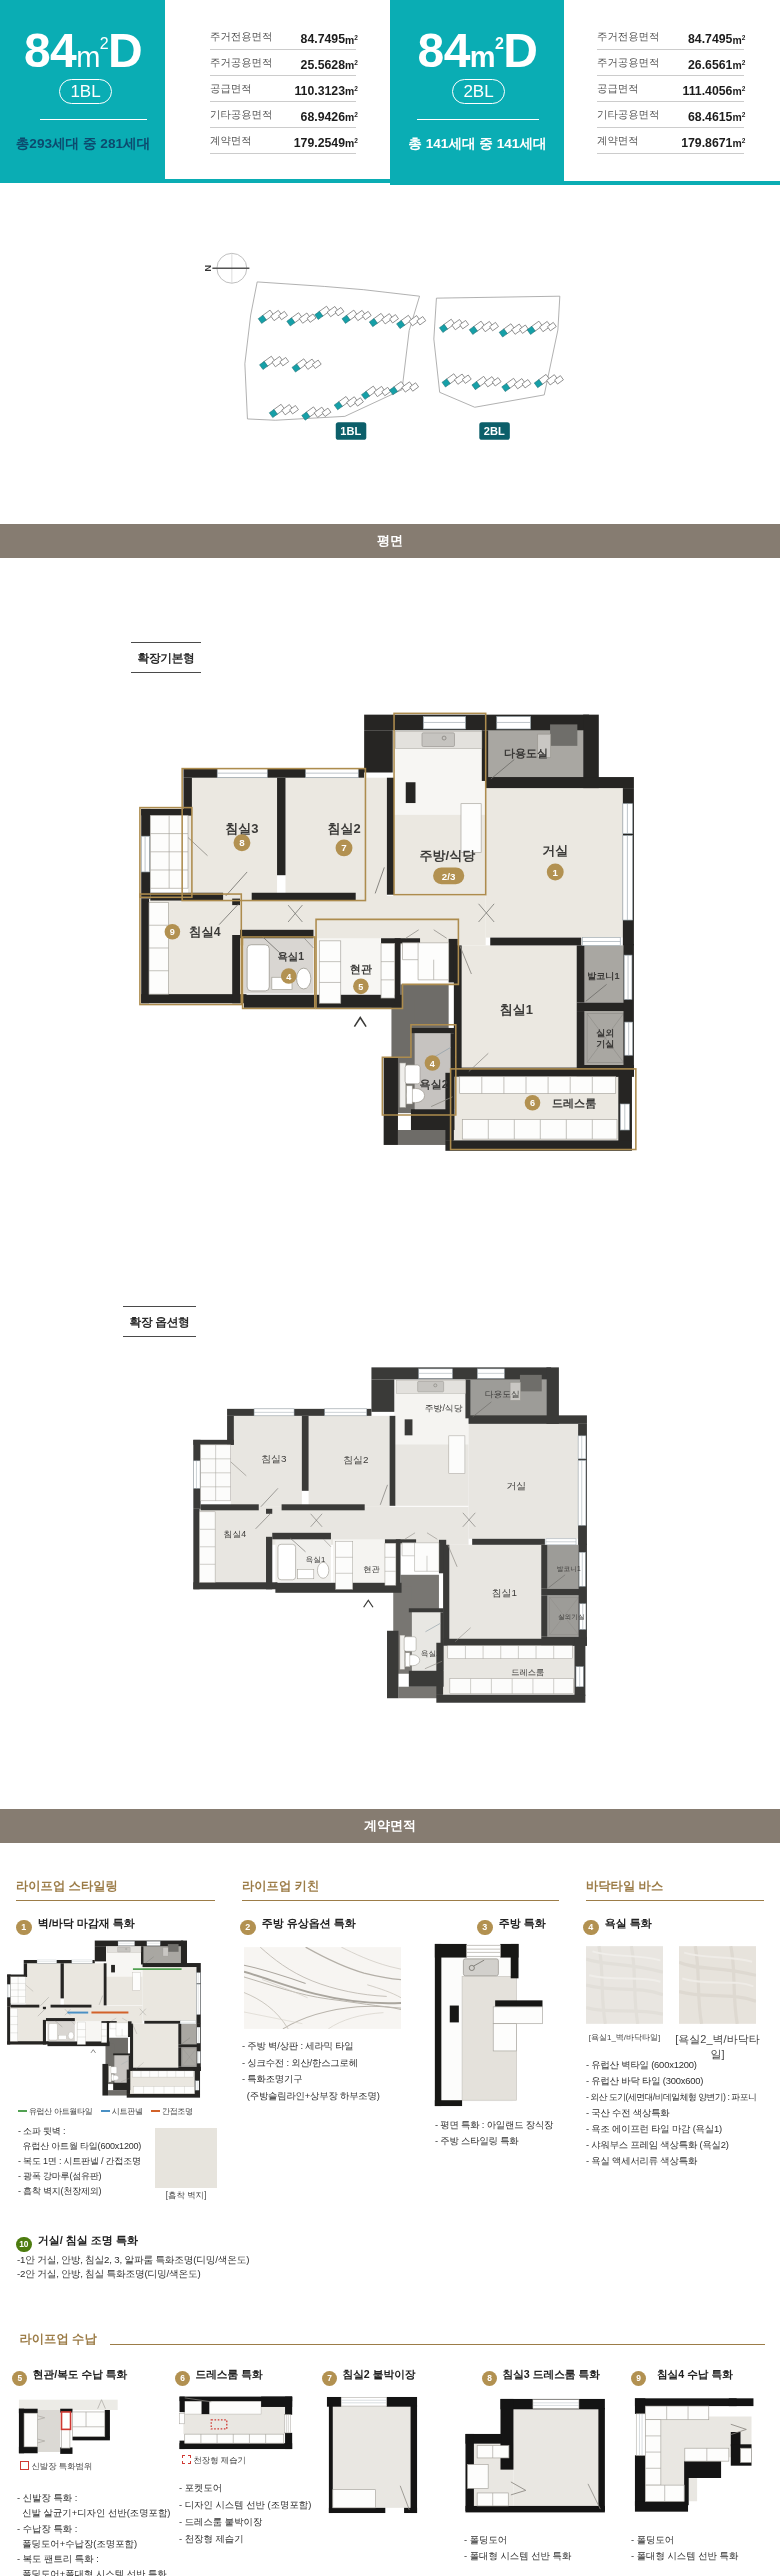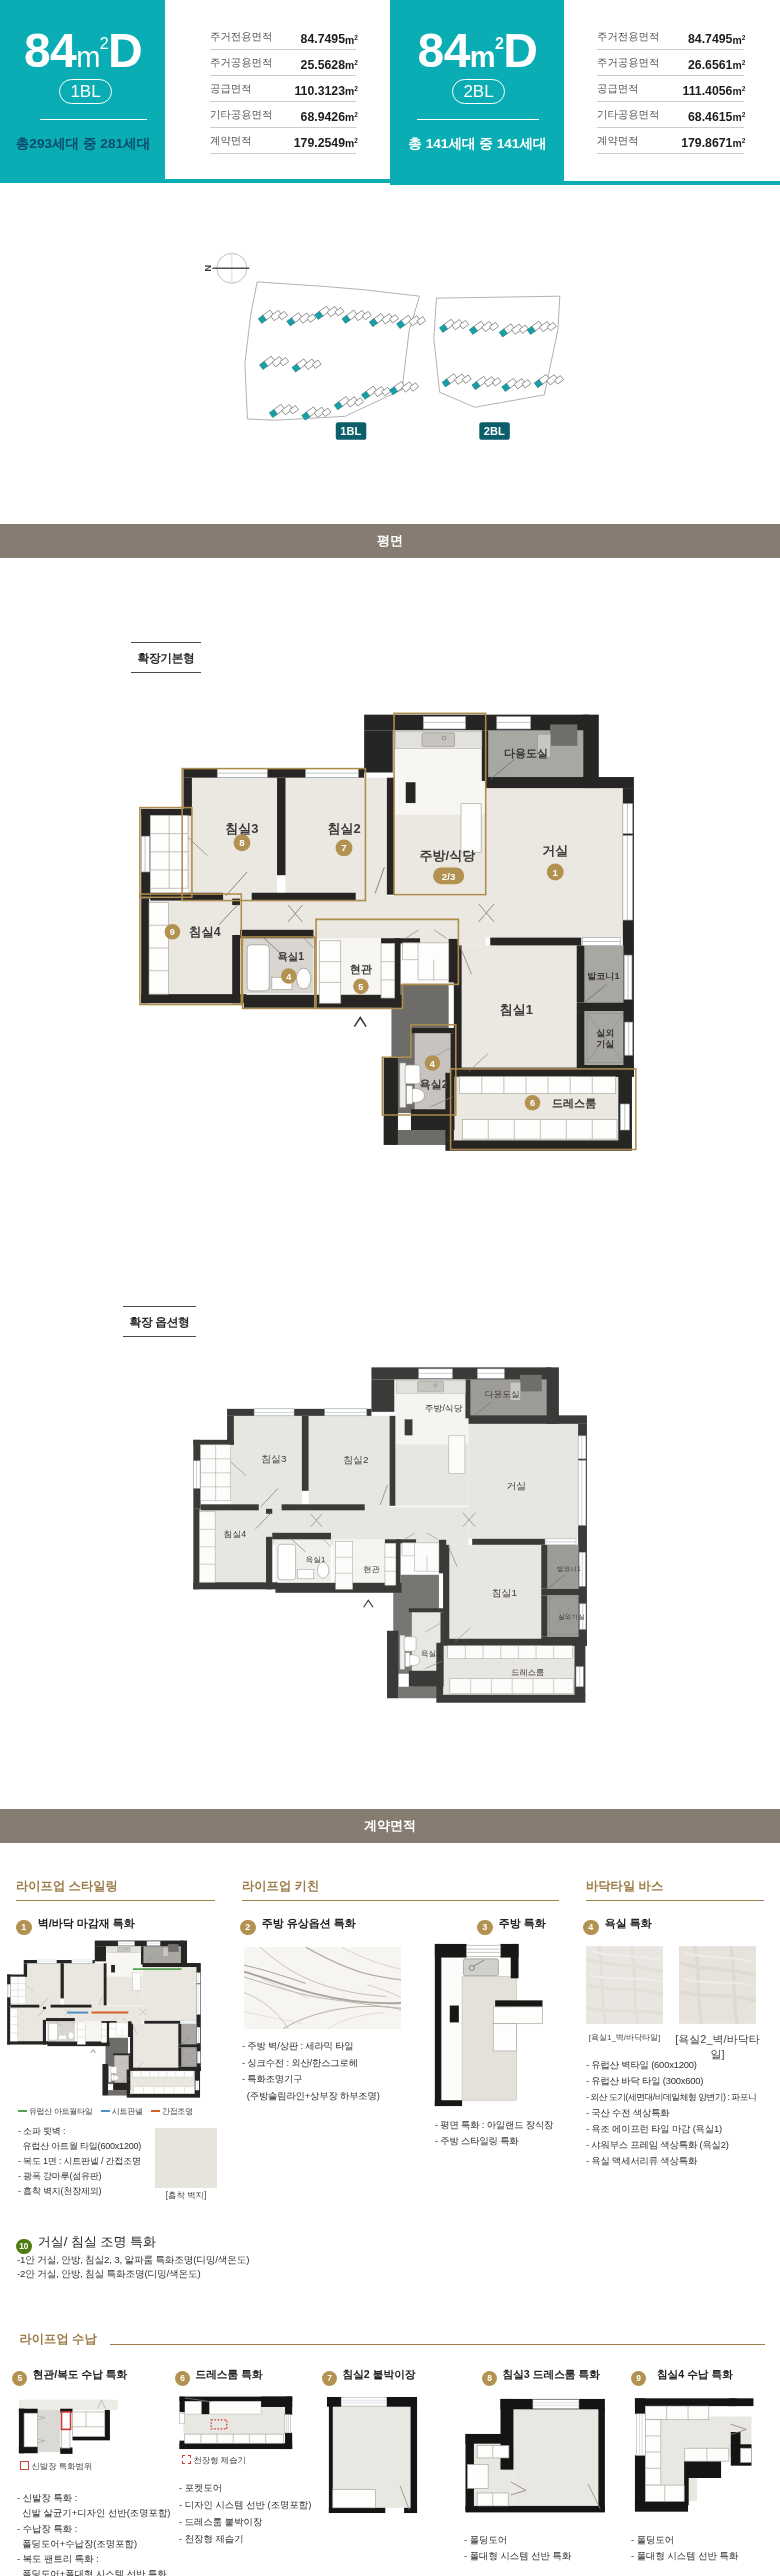--- a/index.html
+++ b/index.html
@@ -725,21 +725,21 @@
   - 유럽산 바닥 타일 (300x600)<br>
   <span style="font-size:8.8px;letter-spacing:-0.5px;">- 외산 도기(세면대/비데일체형 양변기) : 파포니</span><br>
   - 국산 수전 색상특화<br>
   - 욕조 에이프런 타일 마감 (욕실1)<br>
   - 샤워부스 프레임 색상특화 (욕실2)<br>
   - 욕실 액세서리류 색상특화
 </div>
 
 <div class="abs" style="left:16px;top:2233px;">
   <span style="display:inline-block;width:15.6px;height:15.6px;border-radius:50%;background:#4d7c0f;color:#fff;font-size:8.4px;font-weight:bold;text-align:center;line-height:15.6px;vertical-align:-2.6px;">10</span>
-  <span style="font-size:13px;font-weight:normal;color:#222;margin-left:3.2px;text-align:right;">거실/ 침실 조명 특화</span>
+  <span style="font-size:11px;font-weight:bold;color:#222;margin-left:3.2px;text-align:right;">거실/ 침실 조명 특화</span>
 </div>
 
 <div class="abs" style="left:17px;top:2253px;font-size:9.7px;color:#2e2e2e;line-height:14.3px;letter-spacing:-0.2px;white-space:nowrap;">
   -1안 거실, 안방, 침실2, 3, 알파룸 특화조명(디밍/색온도)<br>
   -2안 거실, 안방, 침실 특화조명(디밍/색온도)
 </div>
 
 <div class="abs gold" style="left:19.5px;top:2331px;font-size:12.3px;font-weight:bold;">라이프업 수납</div>
 <div class="abs" style="left:110px;top:2344px;width:655px;height:0.6px;background:#9c7c47;"></div>
 

